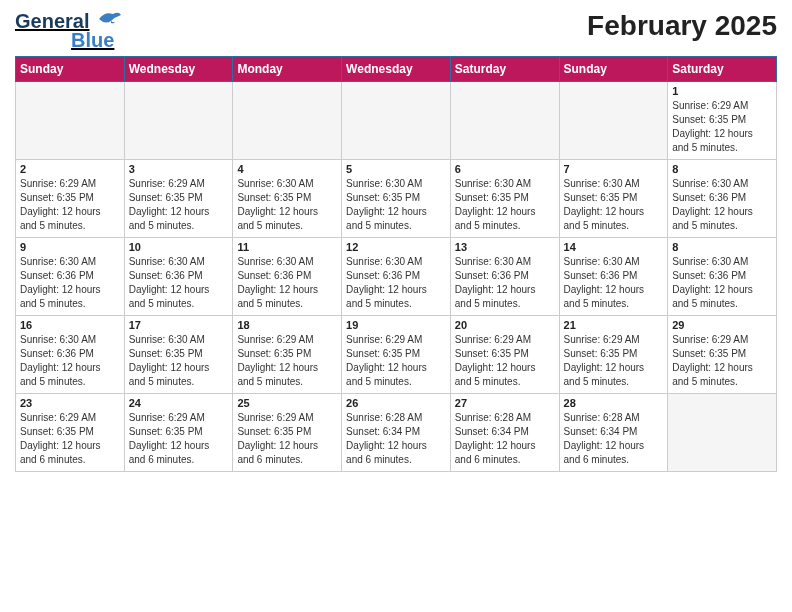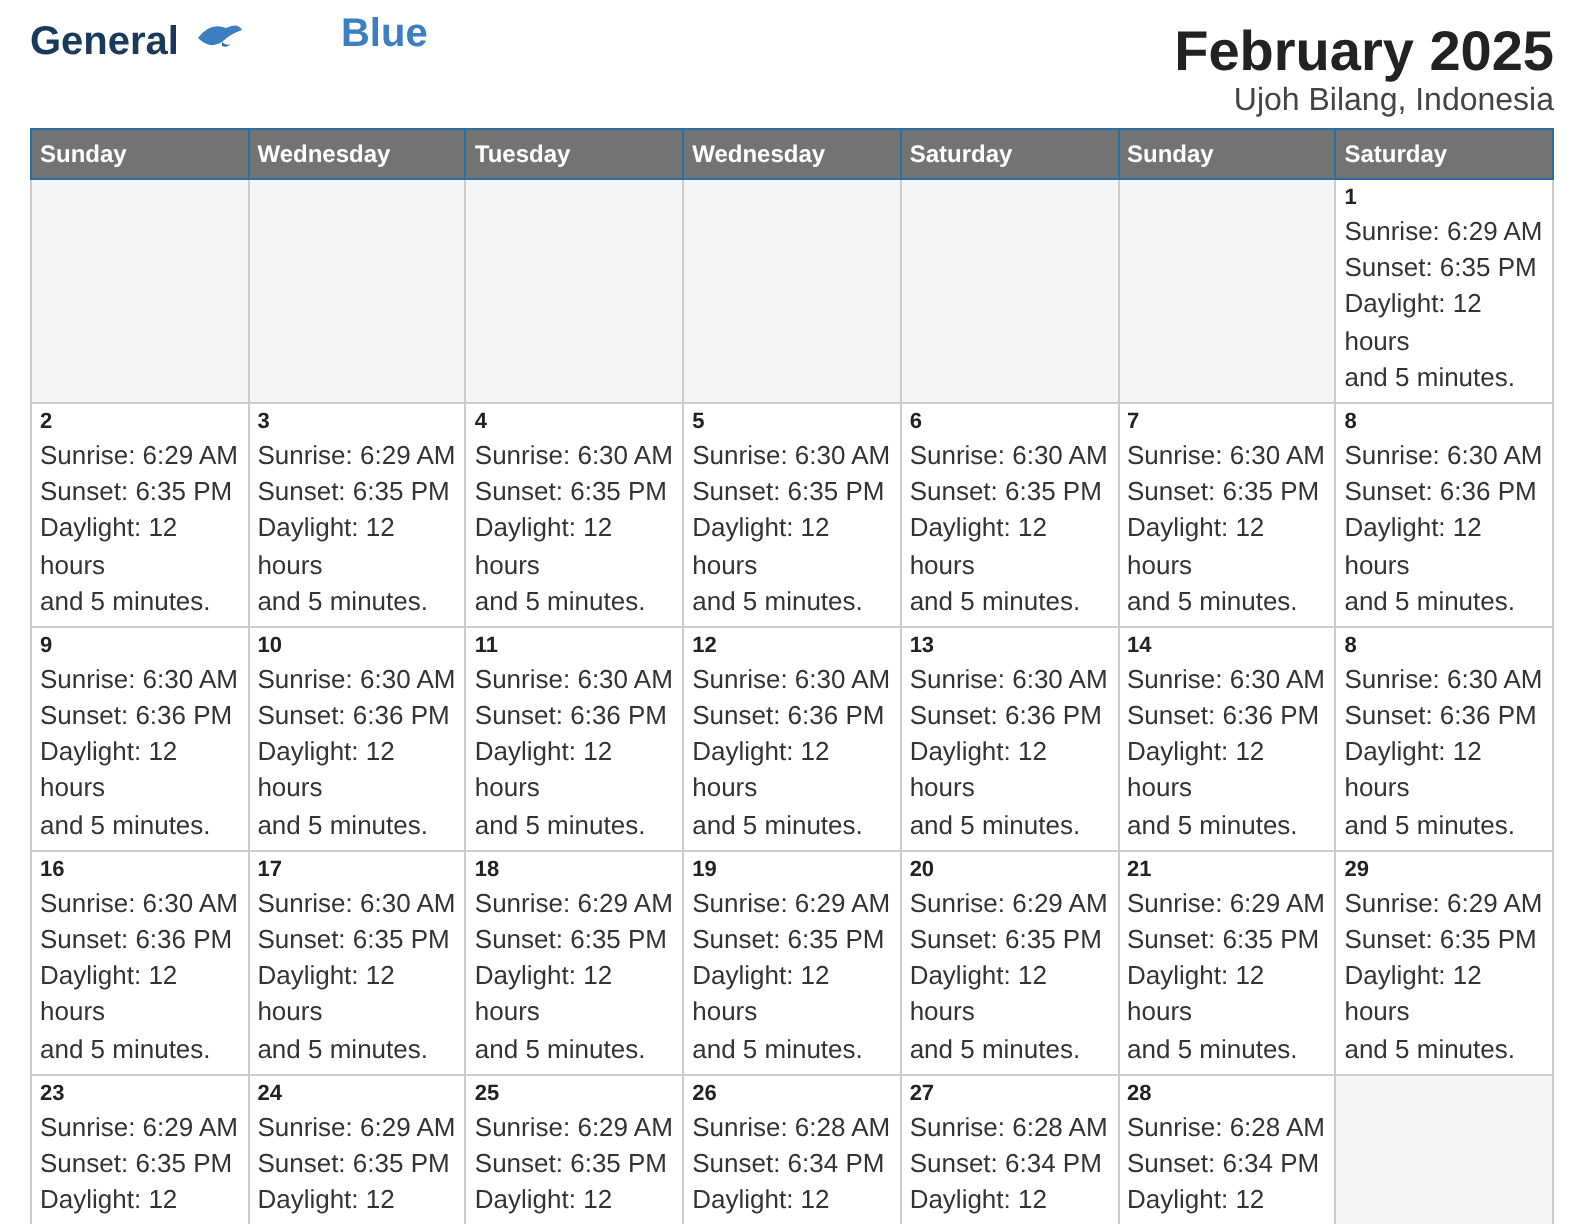--- a/index.html
+++ b/index.html
@@ -15,22 +15,23 @@
       padding: 10px 15px 5px 15px;
     }
     .header-top {
       display: flex;
       align-items: flex-start;
       justify-content: space-between;
       margin-bottom: 4px;
     }
     .logo {
       display: flex;
-      flex-direction: row;
-      align-items: flex-start;
+      flex-direction: column;
+      align-items: center;
+      text-decoration: underline;
     }
     .logo-row {
       display: flex;
       align-items: center;
     }
     .title-block {
       text-align: right;
     }
     .title-block h1 {
       font-size: 28px;
@@ -41,21 +42,21 @@
       font-size: 16px;
       font-weight: normal;
       color: #444;
     }
     .calendar {
       width: 100%;
       border-collapse: collapse;
       border: 1px solid #ccc;
     }
     .calendar th {
-      background-color: #737373;
+      background-color: #be185d;
       color: #fff;
       font-size: 12px;
       font-weight: bold;
       padding: 5px 4px;
       text-align: left;
       border: 1px solid #2a6fa1;
     }
     .calendar td {
       width: 14.28%;
       vertical-align: top;
@@ -70,21 +71,21 @@
       background: #f5f5f5;
     }
     .day-number {
       font-size: 11px;
       font-weight: bold;
       color: #222;
       display: block;
       margin-bottom: 2px;
     }
     .day-info {
-      font-size: 13px;
+      font-size: 10px;
       color: #333;
       line-height: 1.4;
     }
   </style>
 </head>
 <body>
 
 <div class="container">
   <div class="header-top">
     <div class="logo">
@@ -92,30 +93,29 @@
         <span style="font-size:20px;font-weight:bold;color:#1a3a5c;">General</span>
         <svg width="32" height="22" viewBox="0 0 32 22" style="margin-left:2px;margin-top:-4px;">
           <path d="M8,10 Q14,2 22,5 Q28,2 30,6 Q24,8 20,12 Q14,16 8,10Z" fill="#3a7fc1"></path>
           <path d="M20,12 Q22,14 24,13 Q23,15 20,14Z" fill="#2a6fa1"></path>
         </svg>
       </div>
       <span style="font-size:20px;font-weight:bold;color:#3a7fc1;margin-top:-4px;margin-left:47px;">Blue</span>
     </div>
     <div class="title-block">
       <h1>February 2025</h1>
-      <h2>Ujoh Bilang, Indonesia</h2>
     </div>
   </div>
 
   <table class="calendar">
     <thead>
       <tr>
         <th>Sunday</th>
         <th>Wednesday</th>
-        <th>Tuesday</th>
+        <th>Monday</th>
         <th>Wednesday</th>
         <th>Saturday</th>
         <th>Sunday</th>
         <th>Saturday</th>
       </tr>
     </thead>
     <tbody id="calendar-body">
     <tr>
           <td class="empty"></td>
           <td class="empty"></td>

